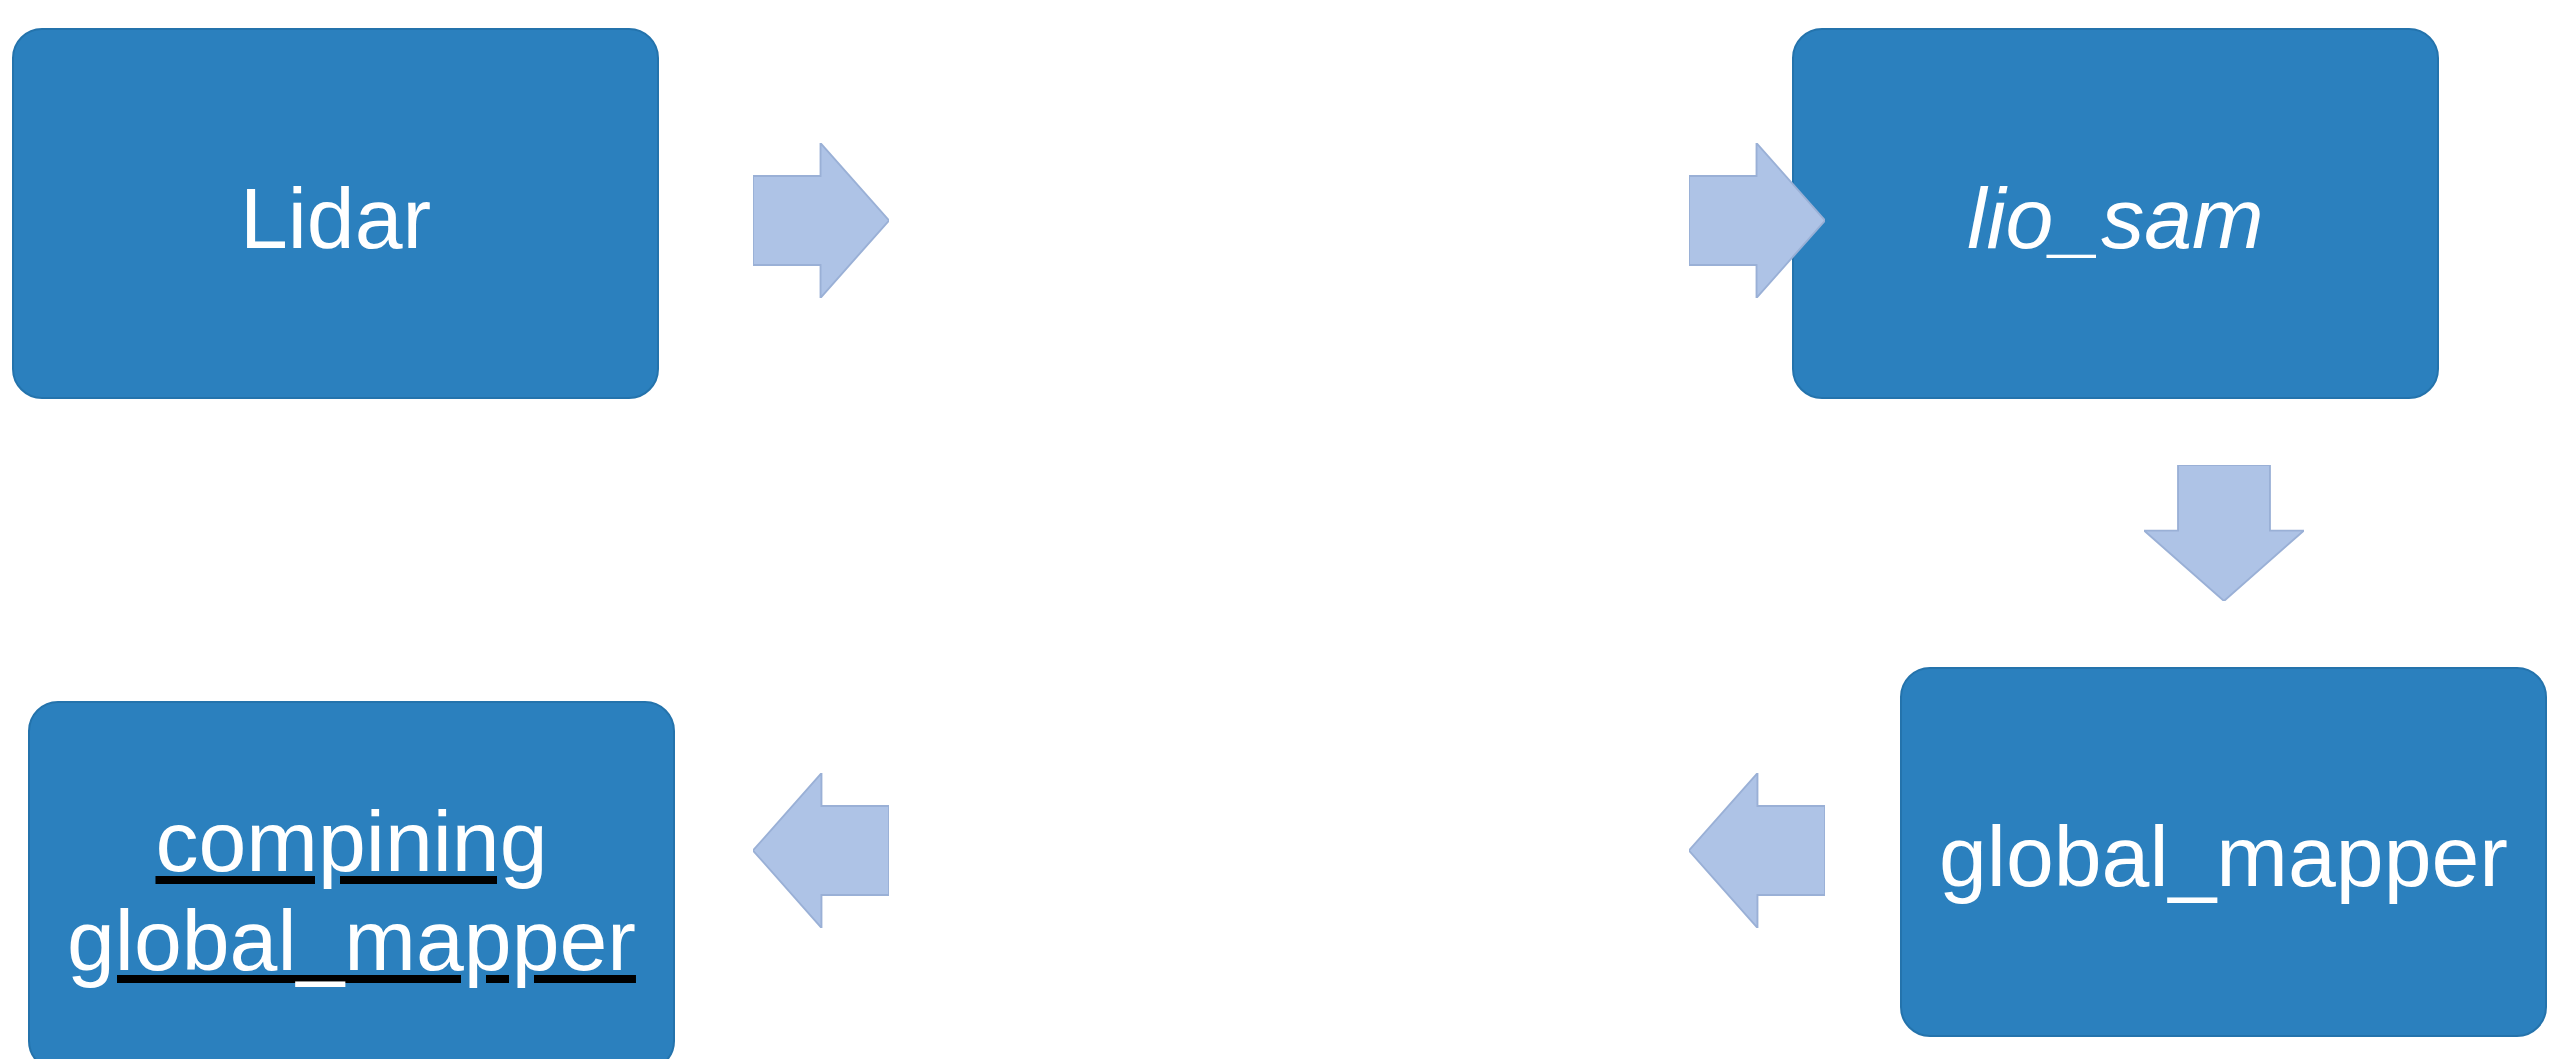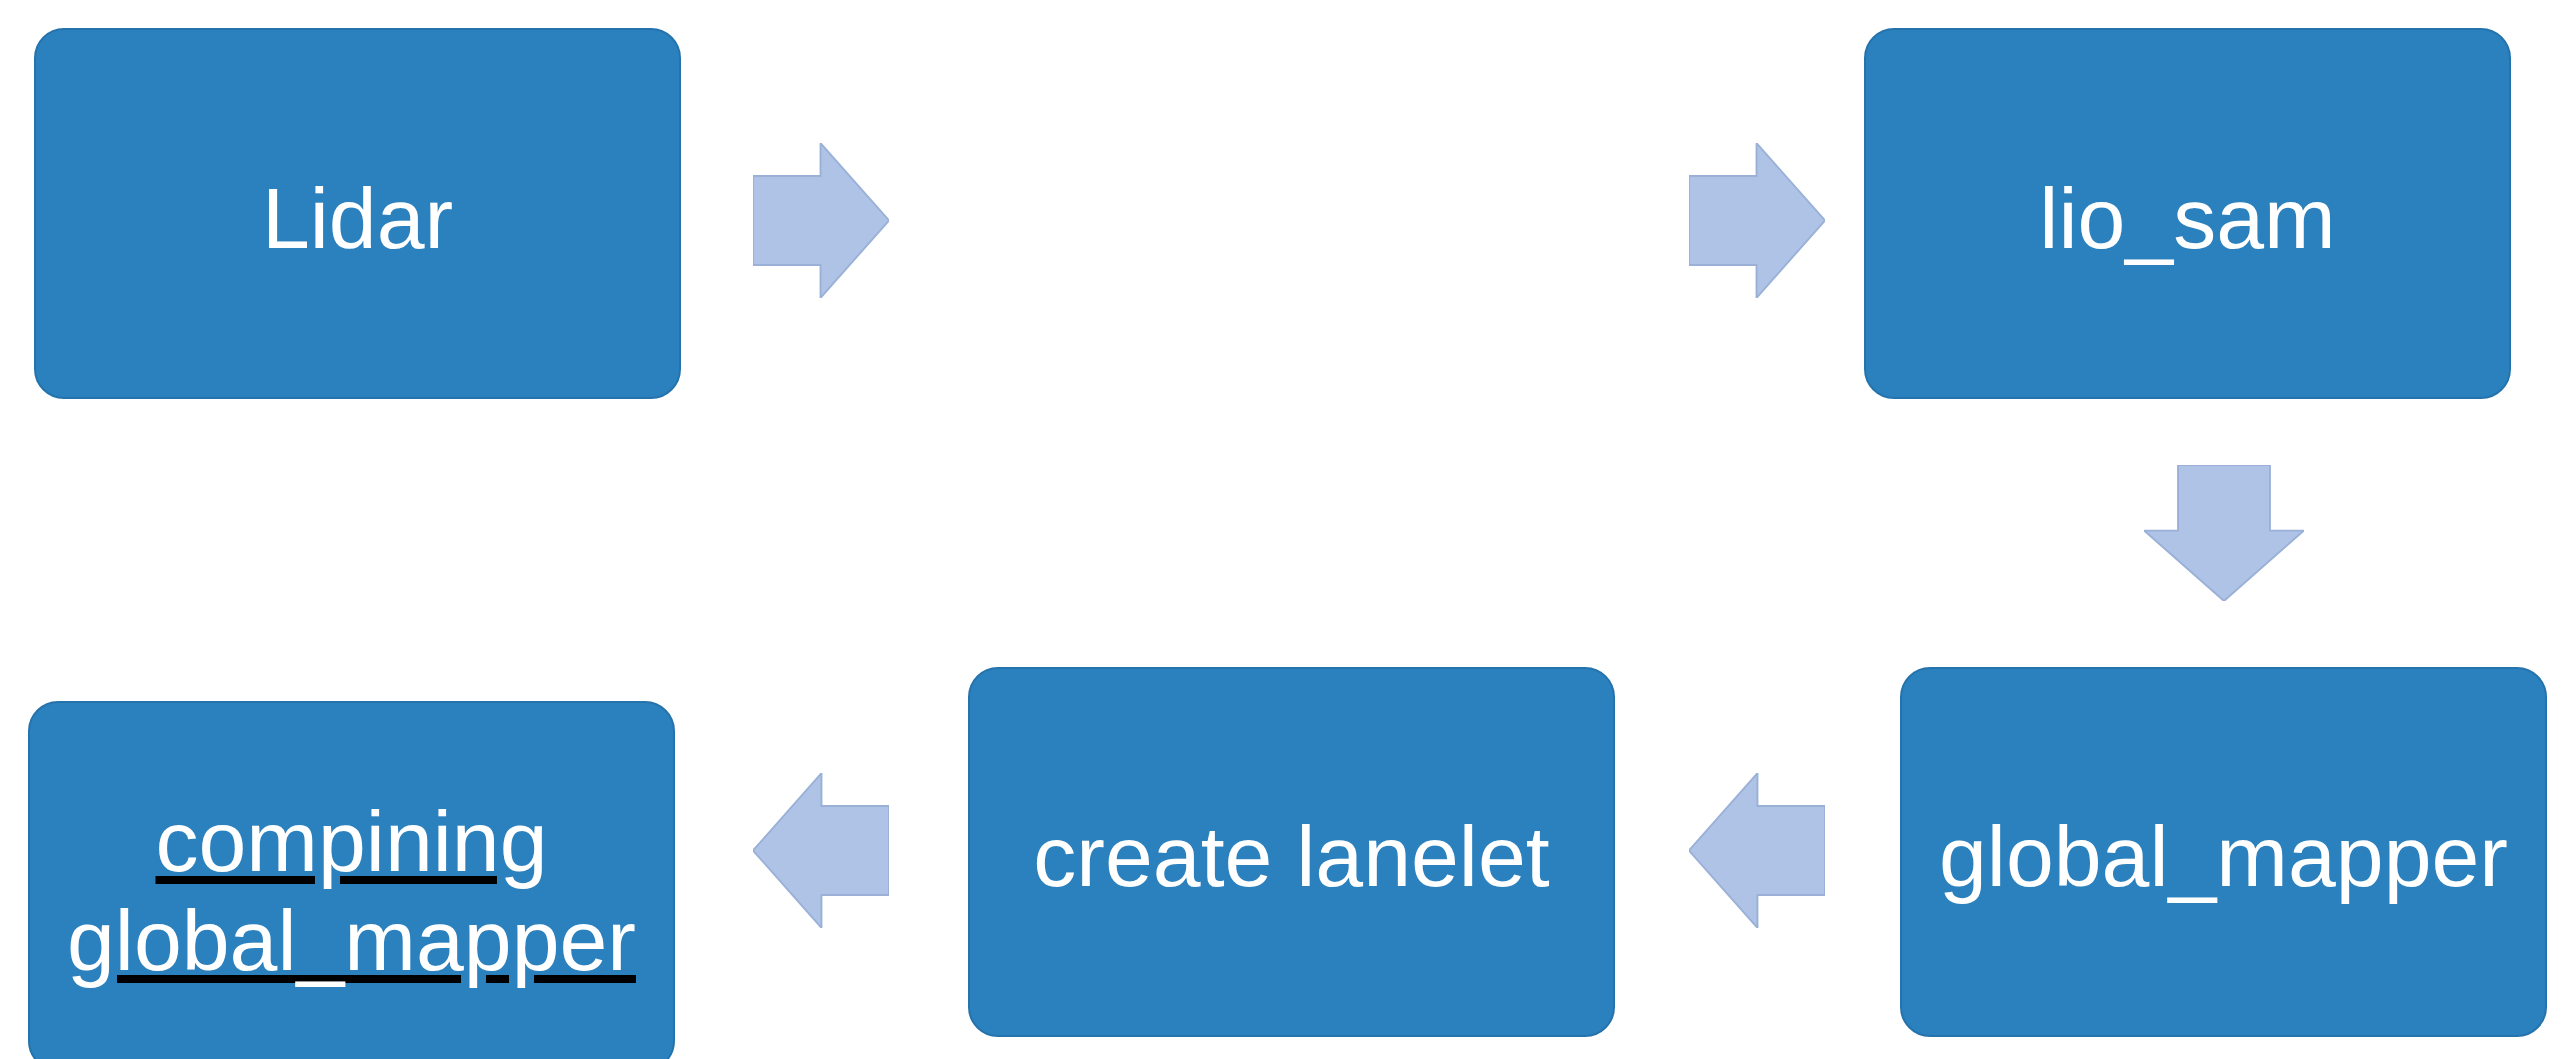--- a/index.html
+++ b/index.html
@@ -33,23 +33,23 @@
     text-align: center;
   }
   .node .label {
     color: var(--text-color);
     font-size: 86px;
     line-height: 1.15;
     white-space: nowrap;
     padding-top: 9.4px;
   }
   .node .label .line { display: block; }
-  .n1 { left: 34px;   top: 28px;  }
+  .n1 { left: 12px;   top: 28px;  }
   .n2 { left: 968px; top: 28px;  }
-  .n3 { left: 1864px; top: 28px;  }
+  .n3 { left: 1792px; top: 28px; font-style: italic;  }
   .n4 { left: 1900px; top: 667px; height: 370px; }
   .n5 { left: 968px; top: 667px; height: 370px; }
   .n6 { left: 28px;   top: 701px; height: 370px; text-decoration: underline; }
   .arrow { position: absolute; display: block; }
   .arrow polygon {
     stroke: var(--arrow-edge);
     stroke-width: 2px;
     stroke-linejoin: miter;
   }
   .a1 { left: 753px;  top: 143px; }
@@ -69,23 +69,20 @@
 
 
   <div class="node n3">
     <span class="label">lio_sam</span>
   </div>
 
   <div class="node n4">
     <span class="label">global_mapper</span>
   </div>
 
-  <div class="node n5">
-    <span class="label">create lanelet</span>
-  </div>
 
   <div class="node n6">
     <span class="label">
       <span class="line">compining</span>
       <span class="line">global_mapper</span>
     </span>
   </div>
 
   <svg class="arrow a1" width="136" height="155" viewBox="0 0 145 165">
     <polygon points="0,35 72,35 72,0 145,82.5 72,165 72,130 0,130" fill="#AEC3E6"></polygon>

